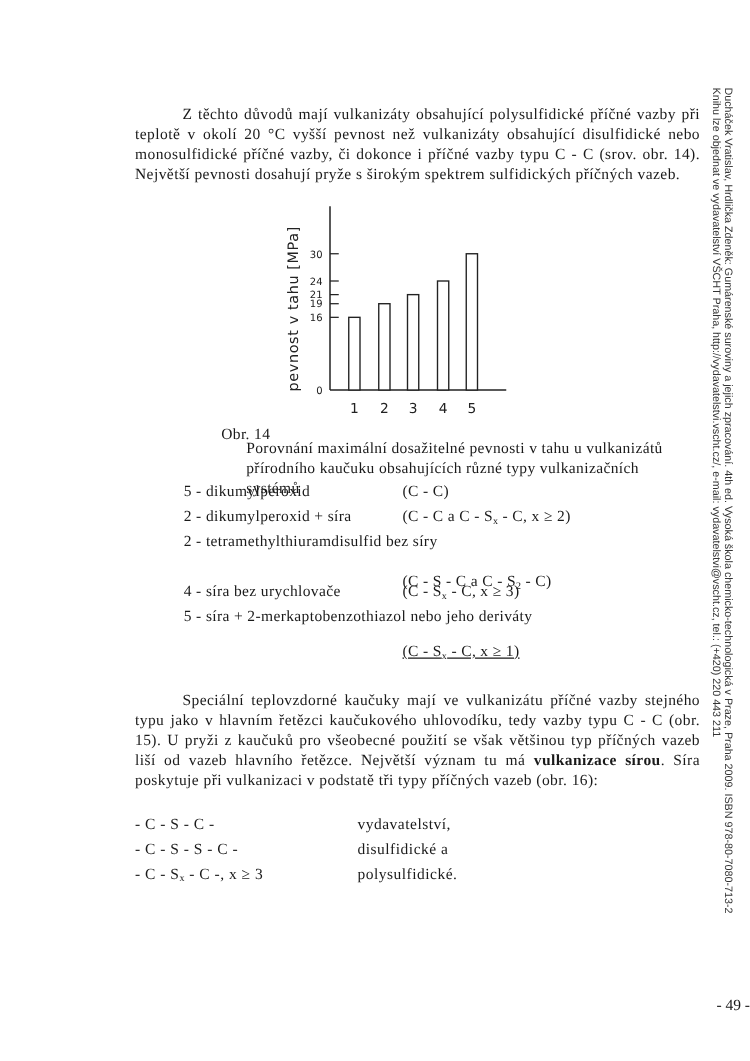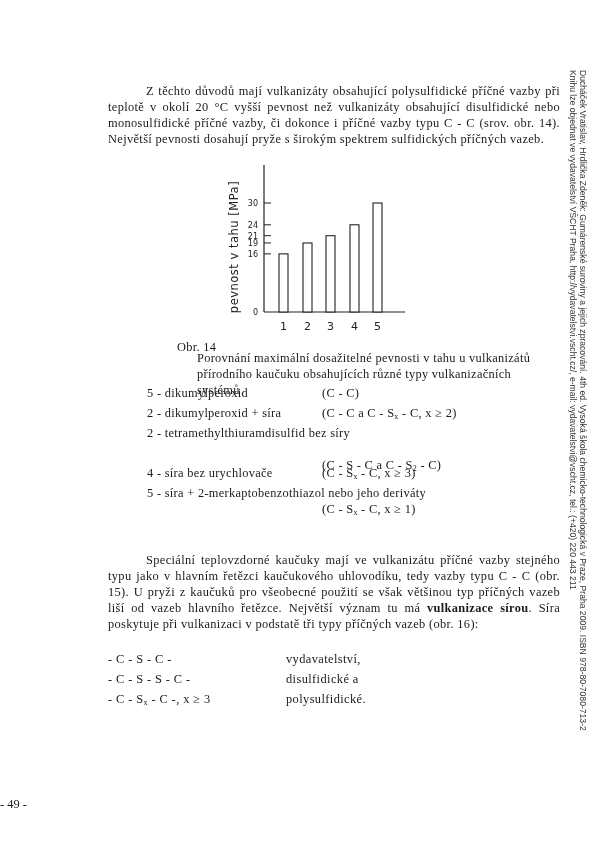--- a/index.html
+++ b/index.html
@@ -17,21 +17,21 @@
   .caption .txt { position: absolute; left: 50px; top: 11px; width: 360px; }
   .legend { position: absolute; left: 147px; top: 386px; font-size: 12.4px; letter-spacing: 0.3px; }
   .legend .row { position: absolute; white-space: nowrap; }
   .legend .name { position: absolute; left: 0; }
   .legend .formula { position: absolute; left: 175px; }
   .bonds { position: absolute; left: 108px; top: 652px; font-size: 12.4px; letter-spacing: 0.4px; }
   .bonds .row { position: absolute; white-space: nowrap; }
   .bonds .f { position: absolute; left: 0; }
   .bonds .n { position: absolute; left: 178px; }
   sub { font-size: 8px; vertical-align: -2px; }
-  .pagenum { position: absolute; top: 797px; left: 0; width: 600px; text-align: left; font-size: 12.4px; }
+  .pagenum { position: absolute; top: 797px; left: 0; width: 600px; text-align: right; font-size: 12.4px; }
   .side { position: absolute; left: 588px; top: 70px; transform-origin: 0 0; transform: rotate(90deg);
           font-family: "Liberation Sans", "DejaVu Sans", sans-serif; font-size: 8.6px; line-height: 10px;
           color: #333; white-space: nowrap; }
   b { font-weight: bold; }
 </style>
 </head>
 <body>
 
 <div class="para" id="p1"><span class="indent"></span><span>Z těchto důvodů mají vulkanizáty obsahující polysulfidické příčné vazby při teplotě v okolí 20 °C vyšší pevnost než vulkanizáty obsahující disulfidické nebo monosulfidické příčné vazby, či dokonce i příčné vazby typu C - C (srov. obr. 14). Největší pevnosti dosahují pryže s širokým spektrem sulfidických příčných vazeb.</span></div>
 
@@ -81,21 +81,21 @@
     <div class="row" style="top: 40px;">
       <span class="name">2 - tetramethylthiuramdisulfid bez síry</span>
       <span class="formula" style="top: 32px; text-align: right;">(C - S - C   a   C - S<sub>2</sub> - C)</span>
     </div>
     <div class="row" style="top: 80px;">
       <span class="name">4 - síra bez urychlovače</span>
       <span class="formula">(C - S<sub>x</sub> - C, x ≥ 3)</span>
     </div>
     <div class="row" style="top: 100px;">
       <span class="name">5 - síra + 2-merkaptobenzothiazol nebo jeho deriváty</span>
-      <span class="formula" style="top: 16px;">(C - S<sub>x</sub> - C, x ≥ 1)</span>
+      <span class="formula" style="top: 28px; text-decoration: underline;">(C - S<sub>x</sub> - C, x ≥ 1)</span>
     </div>
   </div>
 
 <div class="para" id="p2"><span class="indent"></span><span>Speciální teplovzdorné kaučuky mají ve vulkanizátu příčné vazby stejného typu jako v hlavním řetězci kaučukového uhlovodíku, tedy vazby typu C - C (obr. 15). U pryži z kaučuků pro všeobecné použití se však většinou typ příčných vazeb liší od vazeb hlavního řetězce. Největší význam tu má </span><b>vulkanizace sírou</b><span>. Síra poskytuje při vulkanizaci v podstatě tři typy příčných vazeb (obr. 16):</span></div>
 
 <div class="bonds" id="bonds">
     <div class="row" style="top: 0px;">
       <span class="f">- C - S - C -</span>
       <span class="n">vydavatelství,</span>
     </div>

